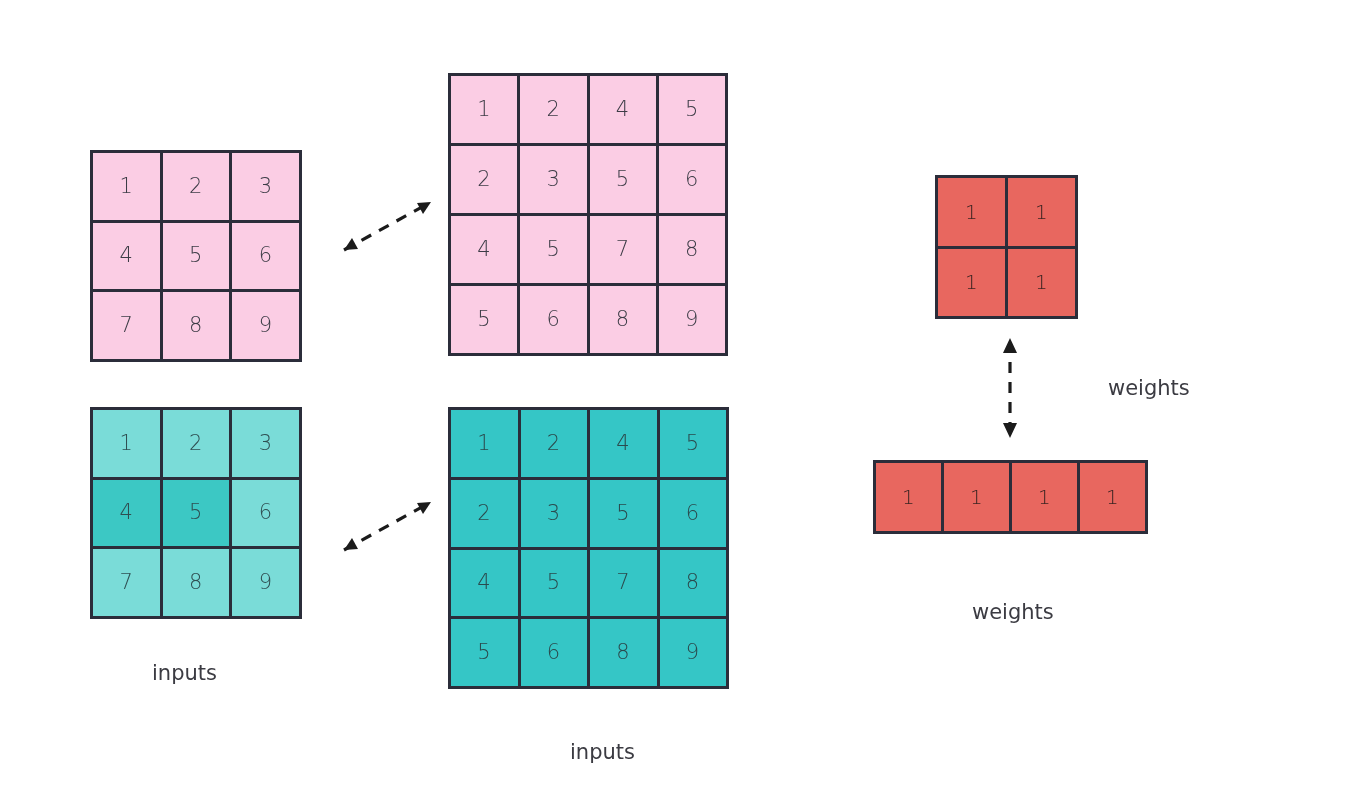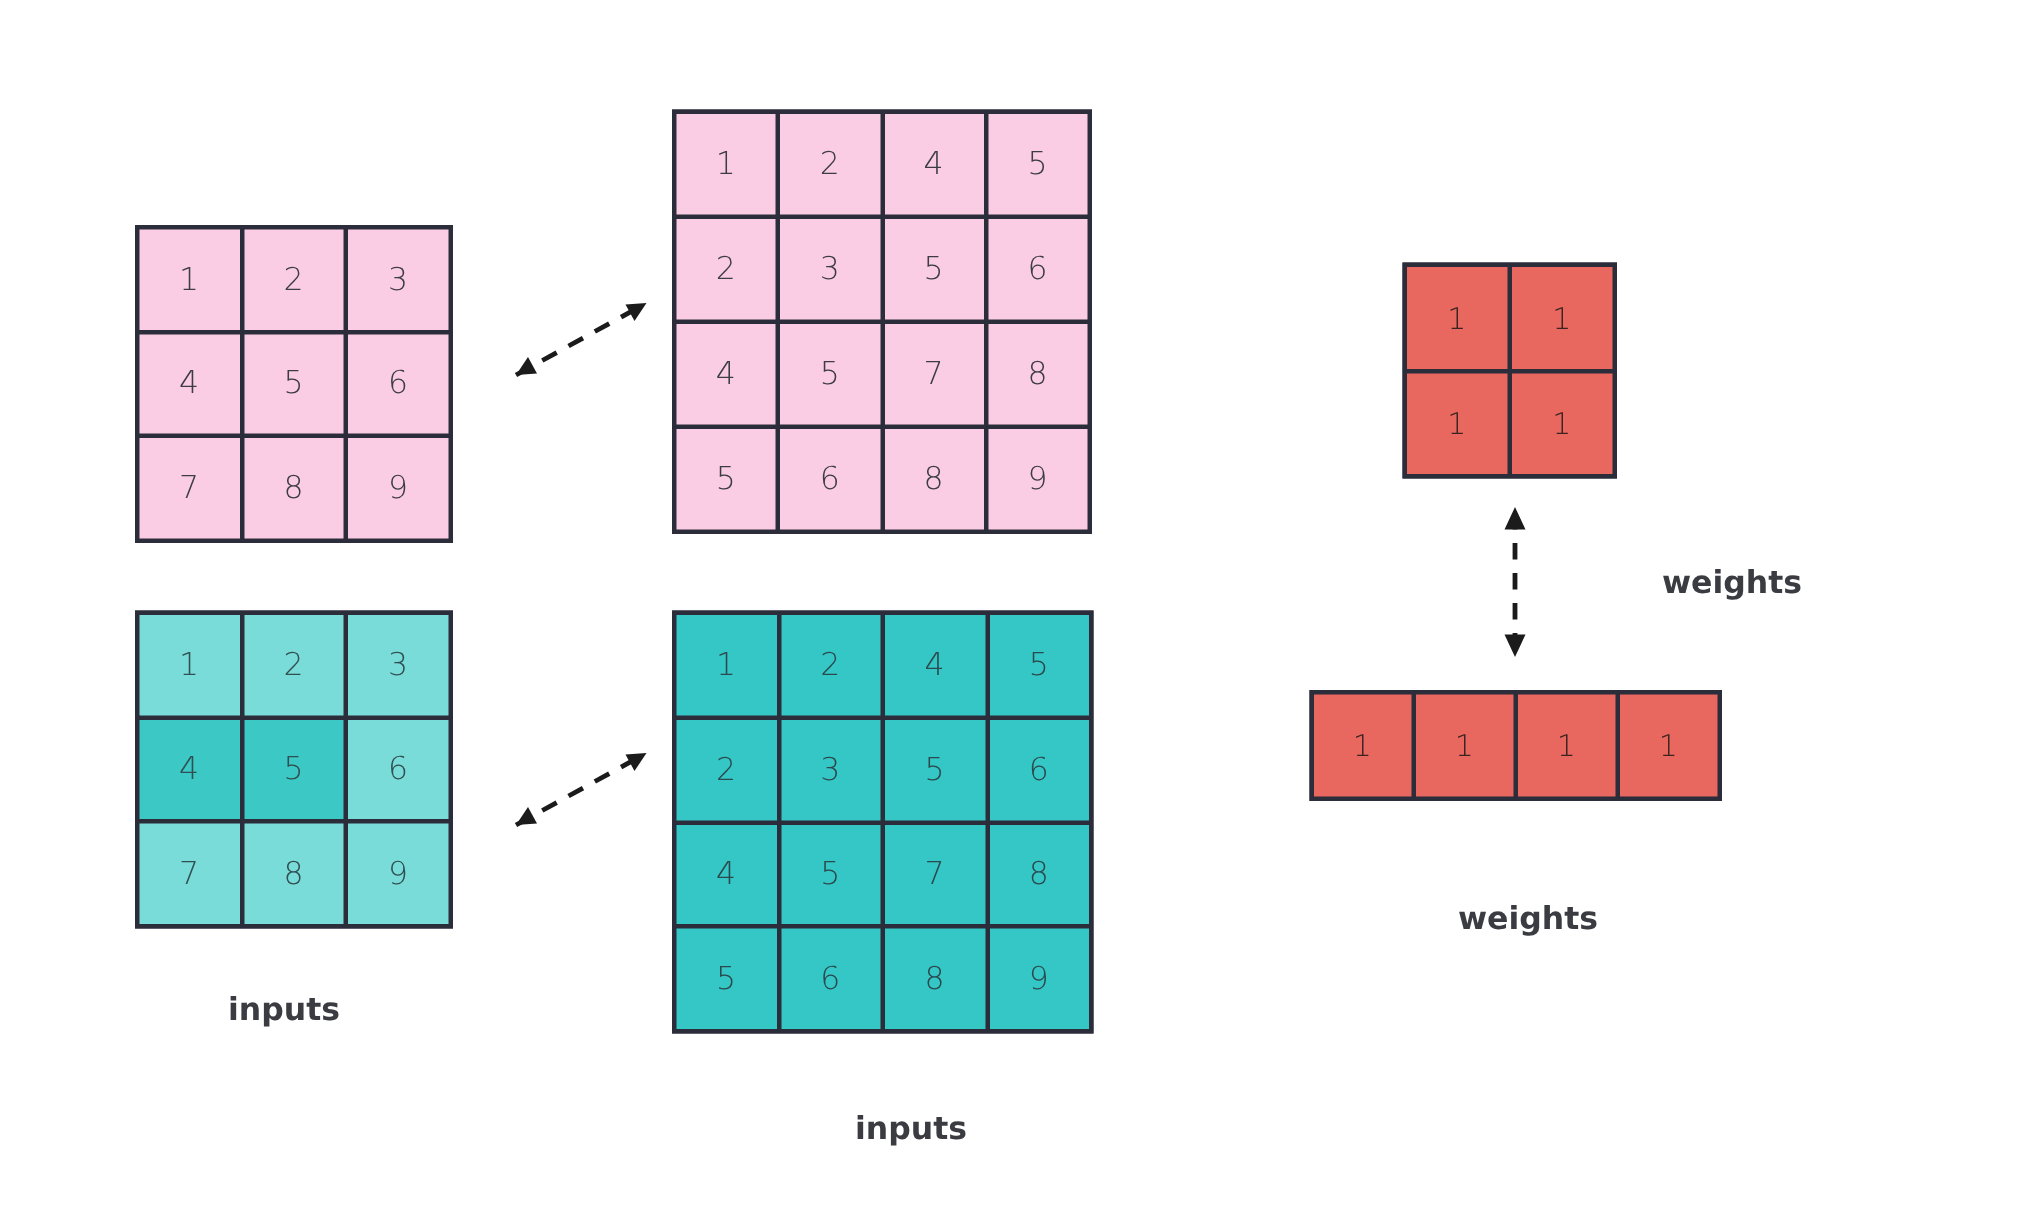--- a/index.html
+++ b/index.html
@@ -89,21 +89,21 @@
     grid-template-columns: repeat(4, 1fr);
     grid-template-rows: 1fr;
   }
   #weights-1x4 .cell { font-size: 20px; }
   #weights-2x2 .cell { font-size: 20px; }
 
   
   .caption {
     position: absolute;
     font-size: 21px;
-    font-weight: 700;
+    font-weight: 400;
     color: #3b3b42;
     white-space: nowrap;
     user-select: none;
   }
   #caption-inputs-left  { left: 152px; top: 661px; }
   #caption-inputs-mid   { left: 570px; top: 740px; }
   #caption-weights-top  { left: 1108px; top: 376px; }
   #caption-weights-bot  { left: 972px;  top: 600px; }
 
   

